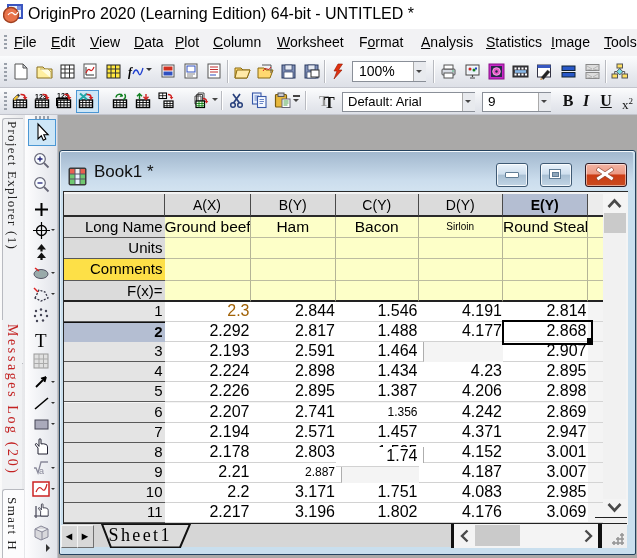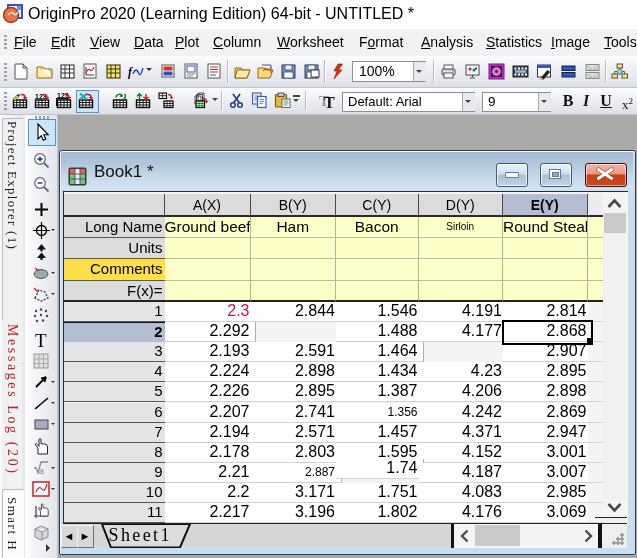--- a/index.html
+++ b/index.html
@@ -429,28 +429,29 @@
 <div style="position:absolute;left:503px;top:259.2px;width:83.5px;height:20.35px;background:#fdffc8;border-right:1px solid #b4b496;border-bottom:1px solid #bcbca0;font-size:15.5px;text-align:center;line-height:19.35px;color:#000;white-space:nowrap;overflow:hidden;"></div>
 <div style="position:absolute;left:587.5px;top:259.2px;width:15.5px;height:20.35px;background:#fdffc8;border-bottom:1px solid #bcbca0;"></div>
 <div style="position:absolute;left:63.5px;top:280.55px;width:99px;height:19.35px;background:#dbdbdb;border-right:2px solid #1c1c1c;border-bottom:2px solid #222;font-size:15px;text-align:right;padding-right:3px;line-height:19.35px;color:#000;">F(x)=</div>
 <div style="position:absolute;left:164.5px;top:280.55px;width:85px;height:19.35px;background:#fdffc8;border-right:1px solid #b4b496;border-bottom:2px solid #222;font-size:15.5px;text-align:center;line-height:19.35px;color:#000;white-space:nowrap;overflow:hidden;"></div>
 <div style="position:absolute;left:250.5px;top:280.55px;width:84.5px;height:19.35px;background:#fdffc8;border-right:1px solid #b4b496;border-bottom:2px solid #222;font-size:15.5px;text-align:center;line-height:19.35px;color:#000;white-space:nowrap;overflow:hidden;"></div>
 <div style="position:absolute;left:336px;top:280.55px;width:81.5px;height:19.35px;background:#fdffc8;border-right:1px solid #b4b496;border-bottom:2px solid #222;font-size:15.5px;text-align:center;line-height:19.35px;color:#000;white-space:nowrap;overflow:hidden;"></div>
 <div style="position:absolute;left:418.5px;top:280.55px;width:83.5px;height:19.35px;background:#fdffc8;border-right:1px solid #b4b496;border-bottom:2px solid #222;font-size:15.5px;text-align:center;line-height:19.35px;color:#000;white-space:nowrap;overflow:hidden;"></div>
 <div style="position:absolute;left:503px;top:280.55px;width:83.5px;height:19.35px;background:#fdffc8;border-right:1px solid #b4b496;border-bottom:2px solid #222;font-size:15.5px;text-align:center;line-height:19.35px;color:#000;white-space:nowrap;overflow:hidden;"></div>
 <div style="position:absolute;left:587.5px;top:280.55px;width:15.5px;height:19.35px;background:#fdffc8;border-bottom:2px solid #222;"></div>
 <div style="position:absolute;left:63.5px;top:302px;width:99px;height:19.1px;background:#e4e4e4;border-right:2px solid #1c1c1c;border-bottom:1px solid #585858;font-size:15px;font-weight:normal;text-align:right;padding-right:4px;line-height:18.1px;color:#000;">1</div>
-<div style="position:absolute;left:164.5px;top:302px;width:85px;height:19.1px;background:#fff;border-right:1px solid #aeaeae;border-bottom:1px solid #d2d2d2;font-size:16px;text-align:right;padding-right:5.5px;line-height:18.1px;color:#be185d;">2.3</div>
+<div style="position:absolute;left:164.5px;top:302px;width:85px;height:19.1px;background:#fff;border-right:1px solid #aeaeae;border-bottom:1px solid #d2d2d2;font-size:16px;text-align:right;padding-right:5.5px;line-height:18.1px;color:#a16207;">2.3</div>
 <div style="position:absolute;left:250.5px;top:302px;width:84.5px;height:19.1px;background:#fff;border-right:1px solid #aeaeae;border-bottom:1px solid #d2d2d2;font-size:16px;text-align:right;padding-right:5.5px;line-height:18.1px;color:#000;">2.844</div>
 <div style="position:absolute;left:336px;top:302px;width:81.5px;height:19.1px;background:#fff;border-right:1px solid #aeaeae;border-bottom:1px solid #d2d2d2;font-size:16px;text-align:right;padding-right:5.5px;line-height:18.1px;color:#000;">1.546</div>
 <div style="position:absolute;left:418.5px;top:302px;width:83.5px;height:19.1px;background:#fff;border-right:1px solid #aeaeae;border-bottom:1px solid #d2d2d2;font-size:16px;text-align:right;padding-right:5.5px;line-height:18.1px;color:#000;">4.191</div>
 <div style="position:absolute;left:503px;top:302px;width:83.5px;height:19.1px;background:#fff;border-right:1px solid #aeaeae;border-bottom:1px solid #d2d2d2;font-size:16px;text-align:right;padding-right:5.5px;line-height:18.1px;color:#000;">2.814</div>
 <div style="position:absolute;left:587.5px;top:302px;width:15.5px;height:19.1px;background:#f4f4f4;border-bottom:1px solid #d4d4d4;"></div>
 <div style="position:absolute;left:63.5px;top:322.1px;width:99px;height:19.1px;background:#b4bed2;border-right:2px solid #1c1c1c;border-bottom:1px solid #101010;border-top:1px solid #101010;font-size:15px;font-weight:bold;text-align:right;padding-right:4px;line-height:18.1px;color:#000;">2</div>
 <div style="position:absolute;left:164.5px;top:322.1px;width:85px;height:19.1px;background:#fff;border-right:1px solid #aeaeae;border-bottom:1px solid #d2d2d2;font-size:16px;text-align:right;padding-right:5.5px;line-height:18.1px;color:#000;">2.292</div>
+<div style="position:absolute;left:250.5px;top:322.1px;width:84.5px;height:19.1px;background:#fff;border-right:1px solid #aeaeae;border-bottom:1px solid #d2d2d2;font-size:16px;text-align:right;padding-right:5.5px;line-height:18.1px;color:#000;">2.817</div>
 <div style="position:absolute;left:336px;top:322.1px;width:81.5px;height:19.1px;background:#fff;border-right:1px solid #aeaeae;border-bottom:1px solid #d2d2d2;font-size:16px;text-align:right;padding-right:5.5px;line-height:18.1px;color:#000;">1.488</div>
 <div style="position:absolute;left:418.5px;top:322.1px;width:83.5px;height:19.1px;background:#fff;border-right:1px solid #aeaeae;border-bottom:1px solid #d2d2d2;font-size:16px;text-align:right;padding-right:5.5px;line-height:18.1px;color:#000;">4.177</div>
 <div style="position:absolute;left:503px;top:322.1px;width:83.5px;height:19.1px;background:#fff;border-right:1px solid #aeaeae;border-bottom:1px solid #d2d2d2;font-size:16px;text-align:right;padding-right:5.5px;line-height:18.1px;color:#000;">2.868</div>
 <div style="position:absolute;left:587.5px;top:322.1px;width:15.5px;height:19.1px;background:#f4f4f4;border-bottom:1px solid #d4d4d4;"></div>
 <div style="position:absolute;left:63.5px;top:342.2px;width:99px;height:19.1px;background:#e4e4e4;border-right:2px solid #1c1c1c;border-bottom:1px solid #585858;font-size:15px;font-weight:normal;text-align:right;padding-right:4px;line-height:18.1px;color:#000;">3</div>
 <div style="position:absolute;left:164.5px;top:342.2px;width:85px;height:19.1px;background:#fff;border-right:1px solid #aeaeae;border-bottom:1px solid #d2d2d2;font-size:16px;text-align:right;padding-right:5.5px;line-height:18.1px;color:#000;">2.193</div>
 <div style="position:absolute;left:250.5px;top:342.2px;width:84.5px;height:19.1px;background:#fff;border-right:1px solid #aeaeae;border-bottom:1px solid #d2d2d2;font-size:16px;text-align:right;padding-right:5.5px;line-height:18.1px;color:#000;">2.591</div>
 <div style="position:absolute;left:336px;top:342.2px;width:81.5px;height:19.1px;background:#fff;border-right:1px solid #aeaeae;border-bottom:1px solid #d2d2d2;font-size:16px;text-align:right;padding-right:5.5px;line-height:18.1px;color:#000;">1.464</div>
 <div style="position:absolute;left:503px;top:342.2px;width:83.5px;height:19.1px;background:#fff;border-right:1px solid #aeaeae;border-bottom:1px solid #d2d2d2;font-size:16px;text-align:right;padding-right:5.5px;line-height:18.1px;color:#000;">2.907</div>
 <div style="position:absolute;left:587.5px;top:342.2px;width:15.5px;height:19.1px;background:#f4f4f4;border-bottom:1px solid #d4d4d4;"></div>
@@ -485,21 +486,21 @@
 <div style="position:absolute;left:63.5px;top:442.7px;width:99px;height:19.1px;background:#e4e4e4;border-right:2px solid #1c1c1c;border-bottom:1px solid #585858;font-size:15px;font-weight:normal;text-align:right;padding-right:4px;line-height:18.1px;color:#000;">8</div>
 <div style="position:absolute;left:164.5px;top:442.7px;width:85px;height:19.1px;background:#fff;border-right:1px solid #aeaeae;border-bottom:1px solid #d2d2d2;font-size:16px;text-align:right;padding-right:5.5px;line-height:18.1px;color:#000;">2.178</div>
 <div style="position:absolute;left:250.5px;top:442.7px;width:84.5px;height:19.1px;background:#fff;border-right:1px solid #aeaeae;border-bottom:1px solid #d2d2d2;font-size:16px;text-align:right;padding-right:5.5px;line-height:18.1px;color:#000;">2.803</div>
 <div style="position:absolute;left:336px;top:442.7px;width:81.5px;height:19.1px;background:#fff;border-right:1px solid #aeaeae;border-bottom:1px solid #d2d2d2;font-size:16px;text-align:right;padding-right:5.5px;line-height:18.1px;color:#000;">1.595</div>
 <div style="position:absolute;left:418.5px;top:442.7px;width:83.5px;height:19.1px;background:#fff;border-right:1px solid #aeaeae;border-bottom:1px solid #d2d2d2;font-size:16px;text-align:right;padding-right:5.5px;line-height:18.1px;color:#000;">4.152</div>
 <div style="position:absolute;left:503px;top:442.7px;width:83.5px;height:19.1px;background:#fff;border-right:1px solid #aeaeae;border-bottom:1px solid #d2d2d2;font-size:16px;text-align:right;padding-right:5.5px;line-height:18.1px;color:#000;">3.001</div>
 <div style="position:absolute;left:587.5px;top:442.7px;width:15.5px;height:19.1px;background:#f4f4f4;border-bottom:1px solid #d4d4d4;"></div>
 <div style="position:absolute;left:63.5px;top:462.8px;width:99px;height:19.1px;background:#e4e4e4;border-right:2px solid #1c1c1c;border-bottom:1px solid #585858;font-size:15px;font-weight:normal;text-align:right;padding-right:4px;line-height:18.1px;color:#000;">9</div>
 <div style="position:absolute;left:164.5px;top:462.8px;width:85px;height:19.1px;background:#fff;border-right:1px solid #aeaeae;border-bottom:1px solid #d2d2d2;font-size:16px;text-align:right;padding-right:5.5px;line-height:18.1px;color:#000;">2.21</div>
 <div style="position:absolute;left:250.5px;top:462.8px;width:84.5px;height:19.1px;background:#fff;border-right:1px solid #aeaeae;border-bottom:1px solid #d2d2d2;font-size:12px;text-align:right;padding-right:5.5px;line-height:18.1px;color:#000;">2.887</div>
-<div style="position:absolute;left:336px;top:459px;width:81.5px;height:19.1px;background:#fff;border-right:1px solid #aeaeae;border-bottom:1px solid #d2d2d2;font-size:16px;text-align:right;padding-right:5.5px;line-height:18.1px;color:#000;">1.74</div>
+<div style="position:absolute;left:336px;top:447px;width:81.5px;height:19.1px;background:#fff;border-right:1px solid #aeaeae;border-bottom:1px solid #d2d2d2;font-size:16px;text-align:right;padding-right:5.5px;line-height:18.1px;color:#000;">1.74</div>
 <div style="position:absolute;left:418.5px;top:462.8px;width:83.5px;height:19.1px;background:#fff;border-right:1px solid #aeaeae;border-bottom:1px solid #d2d2d2;font-size:16px;text-align:right;padding-right:5.5px;line-height:18.1px;color:#000;">4.187</div>
 <div style="position:absolute;left:503px;top:462.8px;width:83.5px;height:19.1px;background:#fff;border-right:1px solid #aeaeae;border-bottom:1px solid #d2d2d2;font-size:16px;text-align:right;padding-right:5.5px;line-height:18.1px;color:#000;">3.007</div>
 <div style="position:absolute;left:587.5px;top:462.8px;width:15.5px;height:19.1px;background:#f4f4f4;border-bottom:1px solid #d4d4d4;"></div>
 <div style="position:absolute;left:63.5px;top:482.9px;width:99px;height:19.1px;background:#e4e4e4;border-right:2px solid #1c1c1c;border-bottom:1px solid #585858;font-size:15px;font-weight:normal;text-align:right;padding-right:4px;line-height:18.1px;color:#000;">10</div>
 <div style="position:absolute;left:164.5px;top:482.9px;width:85px;height:19.1px;background:#fff;border-right:1px solid #aeaeae;border-bottom:1px solid #d2d2d2;font-size:16px;text-align:right;padding-right:5.5px;line-height:18.1px;color:#000;">2.2</div>
 <div style="position:absolute;left:250.5px;top:482.9px;width:84.5px;height:19.1px;background:#fff;border-right:1px solid #aeaeae;border-bottom:1px solid #d2d2d2;font-size:16px;text-align:right;padding-right:5.5px;line-height:18.1px;color:#000;">3.171</div>
 <div style="position:absolute;left:336px;top:482.9px;width:81.5px;height:19.1px;background:#fff;border-right:1px solid #aeaeae;border-bottom:1px solid #d2d2d2;font-size:16px;text-align:right;padding-right:5.5px;line-height:18.1px;color:#000;">1.751</div>
 <div style="position:absolute;left:418.5px;top:482.9px;width:83.5px;height:19.1px;background:#fff;border-right:1px solid #aeaeae;border-bottom:1px solid #d2d2d2;font-size:16px;text-align:right;padding-right:5.5px;line-height:18.1px;color:#000;">4.083</div>
 <div style="position:absolute;left:503px;top:482.9px;width:83.5px;height:19.1px;background:#fff;border-right:1px solid #aeaeae;border-bottom:1px solid #d2d2d2;font-size:16px;text-align:right;padding-right:5.5px;line-height:18.1px;color:#000;">2.985</div>
 <div style="position:absolute;left:587.5px;top:482.9px;width:15.5px;height:19.1px;background:#f4f4f4;border-bottom:1px solid #d4d4d4;"></div>

